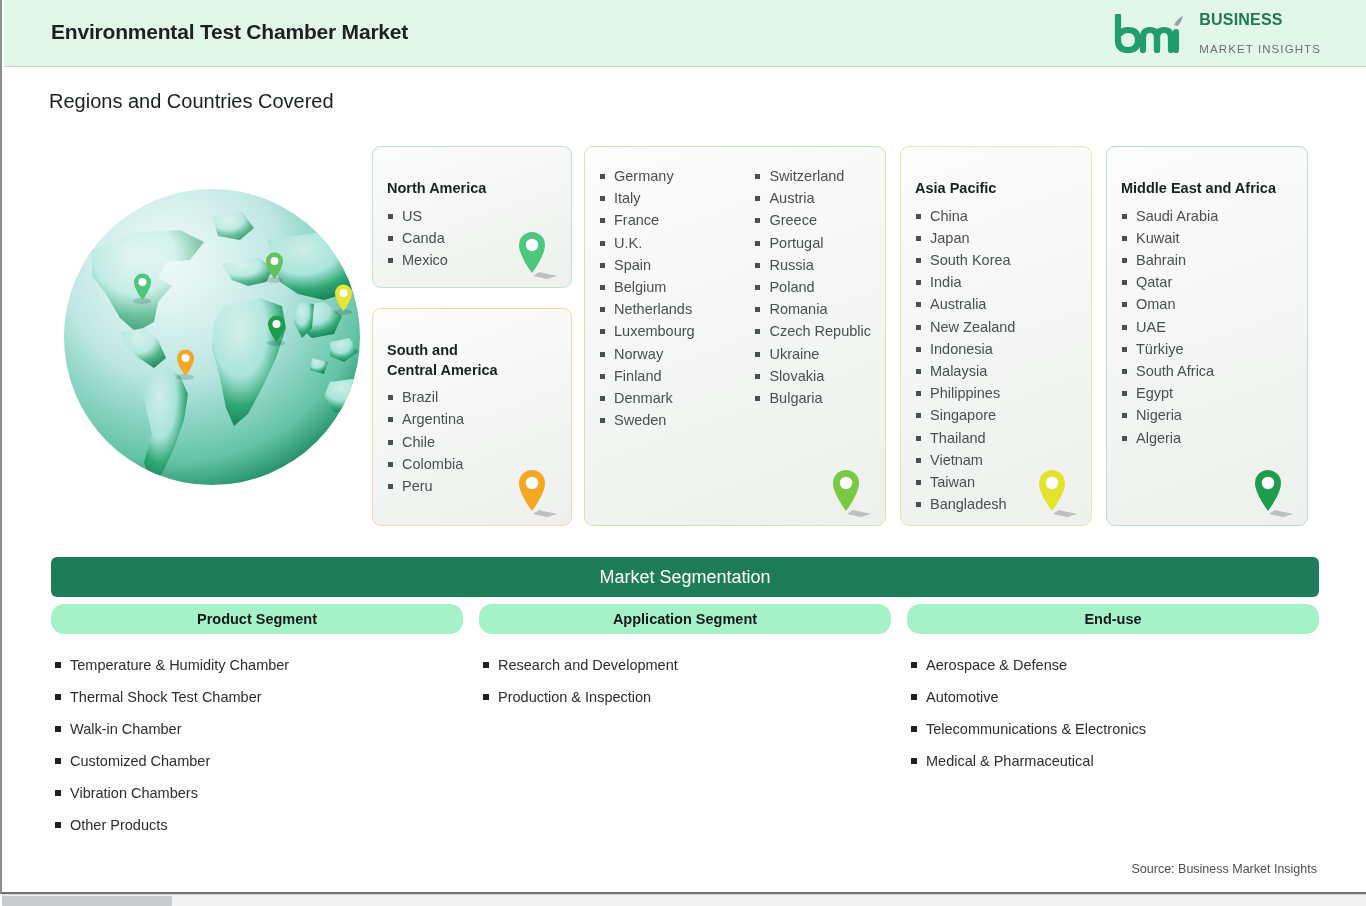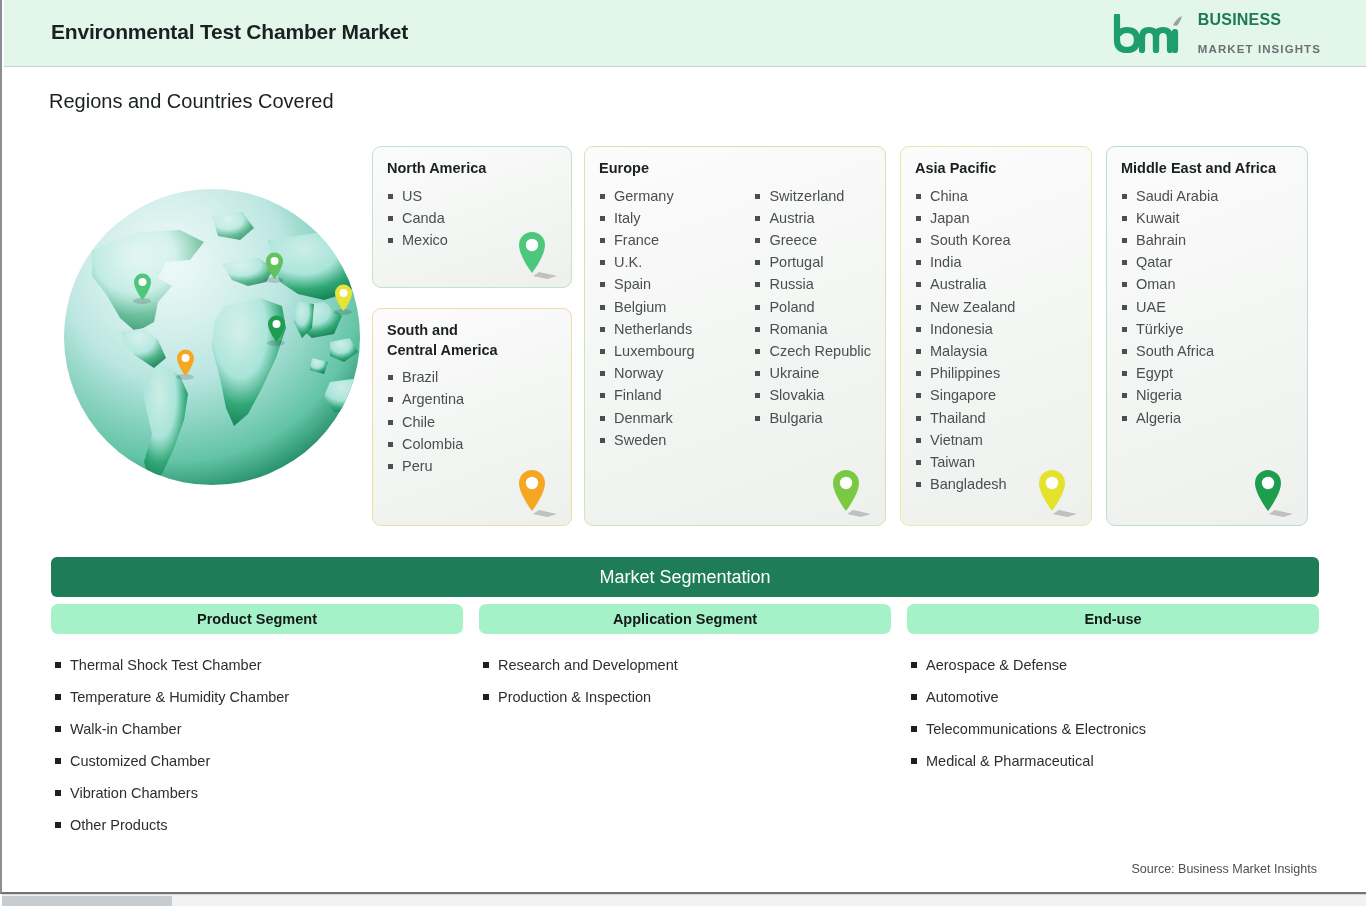--- a/index.html
+++ b/index.html
@@ -39,21 +39,21 @@
     position: absolute; right: 45px; top: 11px;
     height: 45px; display: flex; align-items: center; gap: 9px;
   }
   .logo-mark { position: relative; width: 78px; height: 40px; }
   .logo-text { display: flex; flex-direction: column; line-height: 1; }
   .logo-business {
     font-size: 16px; font-weight: bold; color: #1e7a52;
     letter-spacing: 0.2px;
   }
   .logo-insights {
-    font-size: 11.5px; font-weight: bold; color: #6d6f72;
+    font-size: 11.5px; font-weight: normal; color: #6d6f72;
     letter-spacing: 1.1px; margin-top: 16px;
   }
 
   
   .section-title {
     position: absolute; left: 47px; top: 90px;
     font-size: 20px; color: #1b2021;
   }
 
   
@@ -62,20 +62,21 @@
   
   .card {
     position: absolute;
     background: linear-gradient(160deg,#fbfcfb 0%,#f3f5f3 60%,#eef0ee 100%);
     border-radius: 9px;
     overflow: hidden;
   }
   .card-title {
     font-size: 14.5px; font-weight: bold; color: #1b2021;
     line-height: 1.35;
+    margin-top: 20px;
   }
   .card-inner { position: relative; height: 100%; padding: 12px 14px; }
   .ctry-cols { display: flex; margin-top: 6px; }
   .ctry-col { display: flex; flex-direction: column; }
   .ctry {
     font-size: 14.5px; color: #4b4f52; line-height: 22.2px;
     white-space: nowrap; position: relative; padding-left: 15px;
   }
   .ctry::before {
     content: ""; position: absolute; left: 1px; top: 9px;
@@ -86,21 +87,21 @@
   
   .seg-header {
     position: absolute; left: 49px; top: 557px;
     width: 1268px; height: 40px;
     background: #1e7c58; border-radius: 6px;
     color: #ffffff; font-size: 18px;
     display: flex; align-items: center; justify-content: center;
   }
   .seg-col-head {
     position: absolute; height: 30px;
-    background: #a6f2c8; border-radius: 7px;
+    background: #a6f2c8; border-radius: 13px;
     display: flex; align-items: center; justify-content: center;
     font-size: 14.5px; font-weight: bold; color: #14191a;
   }
   .seg-list { position: absolute; }
   .seg-item {
     font-size: 14.5px; color: #2b2f31; line-height: 32px;
     position: relative; padding-left: 17px; white-space: nowrap;
   }
   .seg-item::before {
     content: ""; position: absolute; left: 2px; top: 13px;
@@ -275,21 +276,20 @@
         <svg class="pin" style="right:8px; bottom:4px;" width="60" height="56" viewBox="0 0 60 56">
           <path d="M36 45 L54 49 L44 52 L30 49 Z" fill="#000" opacity="0.2"></path>
           <path d="M16 18 a13 13 0 1 1 26 0 c0 11-13 28-13 28 S16 29 16 18 z" fill="#f5a623"></path>
           <circle cx="29" cy="18" r="6.2" fill="#ffffff"></circle>
         </svg>
       </div>
     </div>
 
     <div class="card" style="left:582px; top:146px; width:302px; height:380px; border:1px solid #cfe5b5;">
       <div class="card-inner">
-        <div class="card-title">Europe</div>
         <div class="ctry-cols">
           <div class="ctry-col" style="width:160px">
             <span class="ctry">Germany</span>
             <span class="ctry">Italy</span>
             <span class="ctry">France</span>
             <span class="ctry">U.K.</span>
             <span class="ctry">Spain</span>
             <span class="ctry">Belgium</span>
             <span class="ctry">Netherlands</span>
             <span class="ctry">Luxembourg</span>
@@ -375,22 +375,22 @@
       </div>
     </div>
 
     <div class="seg-header">Market Segmentation</div>
 
     <div class="seg-col-head" style="left:49px; top:604px; width:412px;">Product Segment</div>
     <div class="seg-col-head" style="left:477px; top:604px; width:412px;">Application Segment</div>
     <div class="seg-col-head" style="left:905px; top:604px; width:412px;text-align:right;">End-use</div>
 
     <div class="seg-list" style="left:51px; top:649px;">
+      <div class="seg-item">Temperature &amp; Humidity Chamber</div>
       <div class="seg-item">Thermal Shock Test Chamber</div>
-      <div class="seg-item">Temperature &amp; Humidity Chamber</div>
       <div class="seg-item">Walk-in Chamber</div>
       <div class="seg-item">Customized Chamber</div>
       <div class="seg-item">Vibration Chambers</div>
       <div class="seg-item">Other Products</div>
     </div>
 
     <div class="seg-list" style="left:479px; top:649px;">
       <div class="seg-item">Research and Development</div>
       <div class="seg-item">Production &amp; Inspection</div>
     </div>

